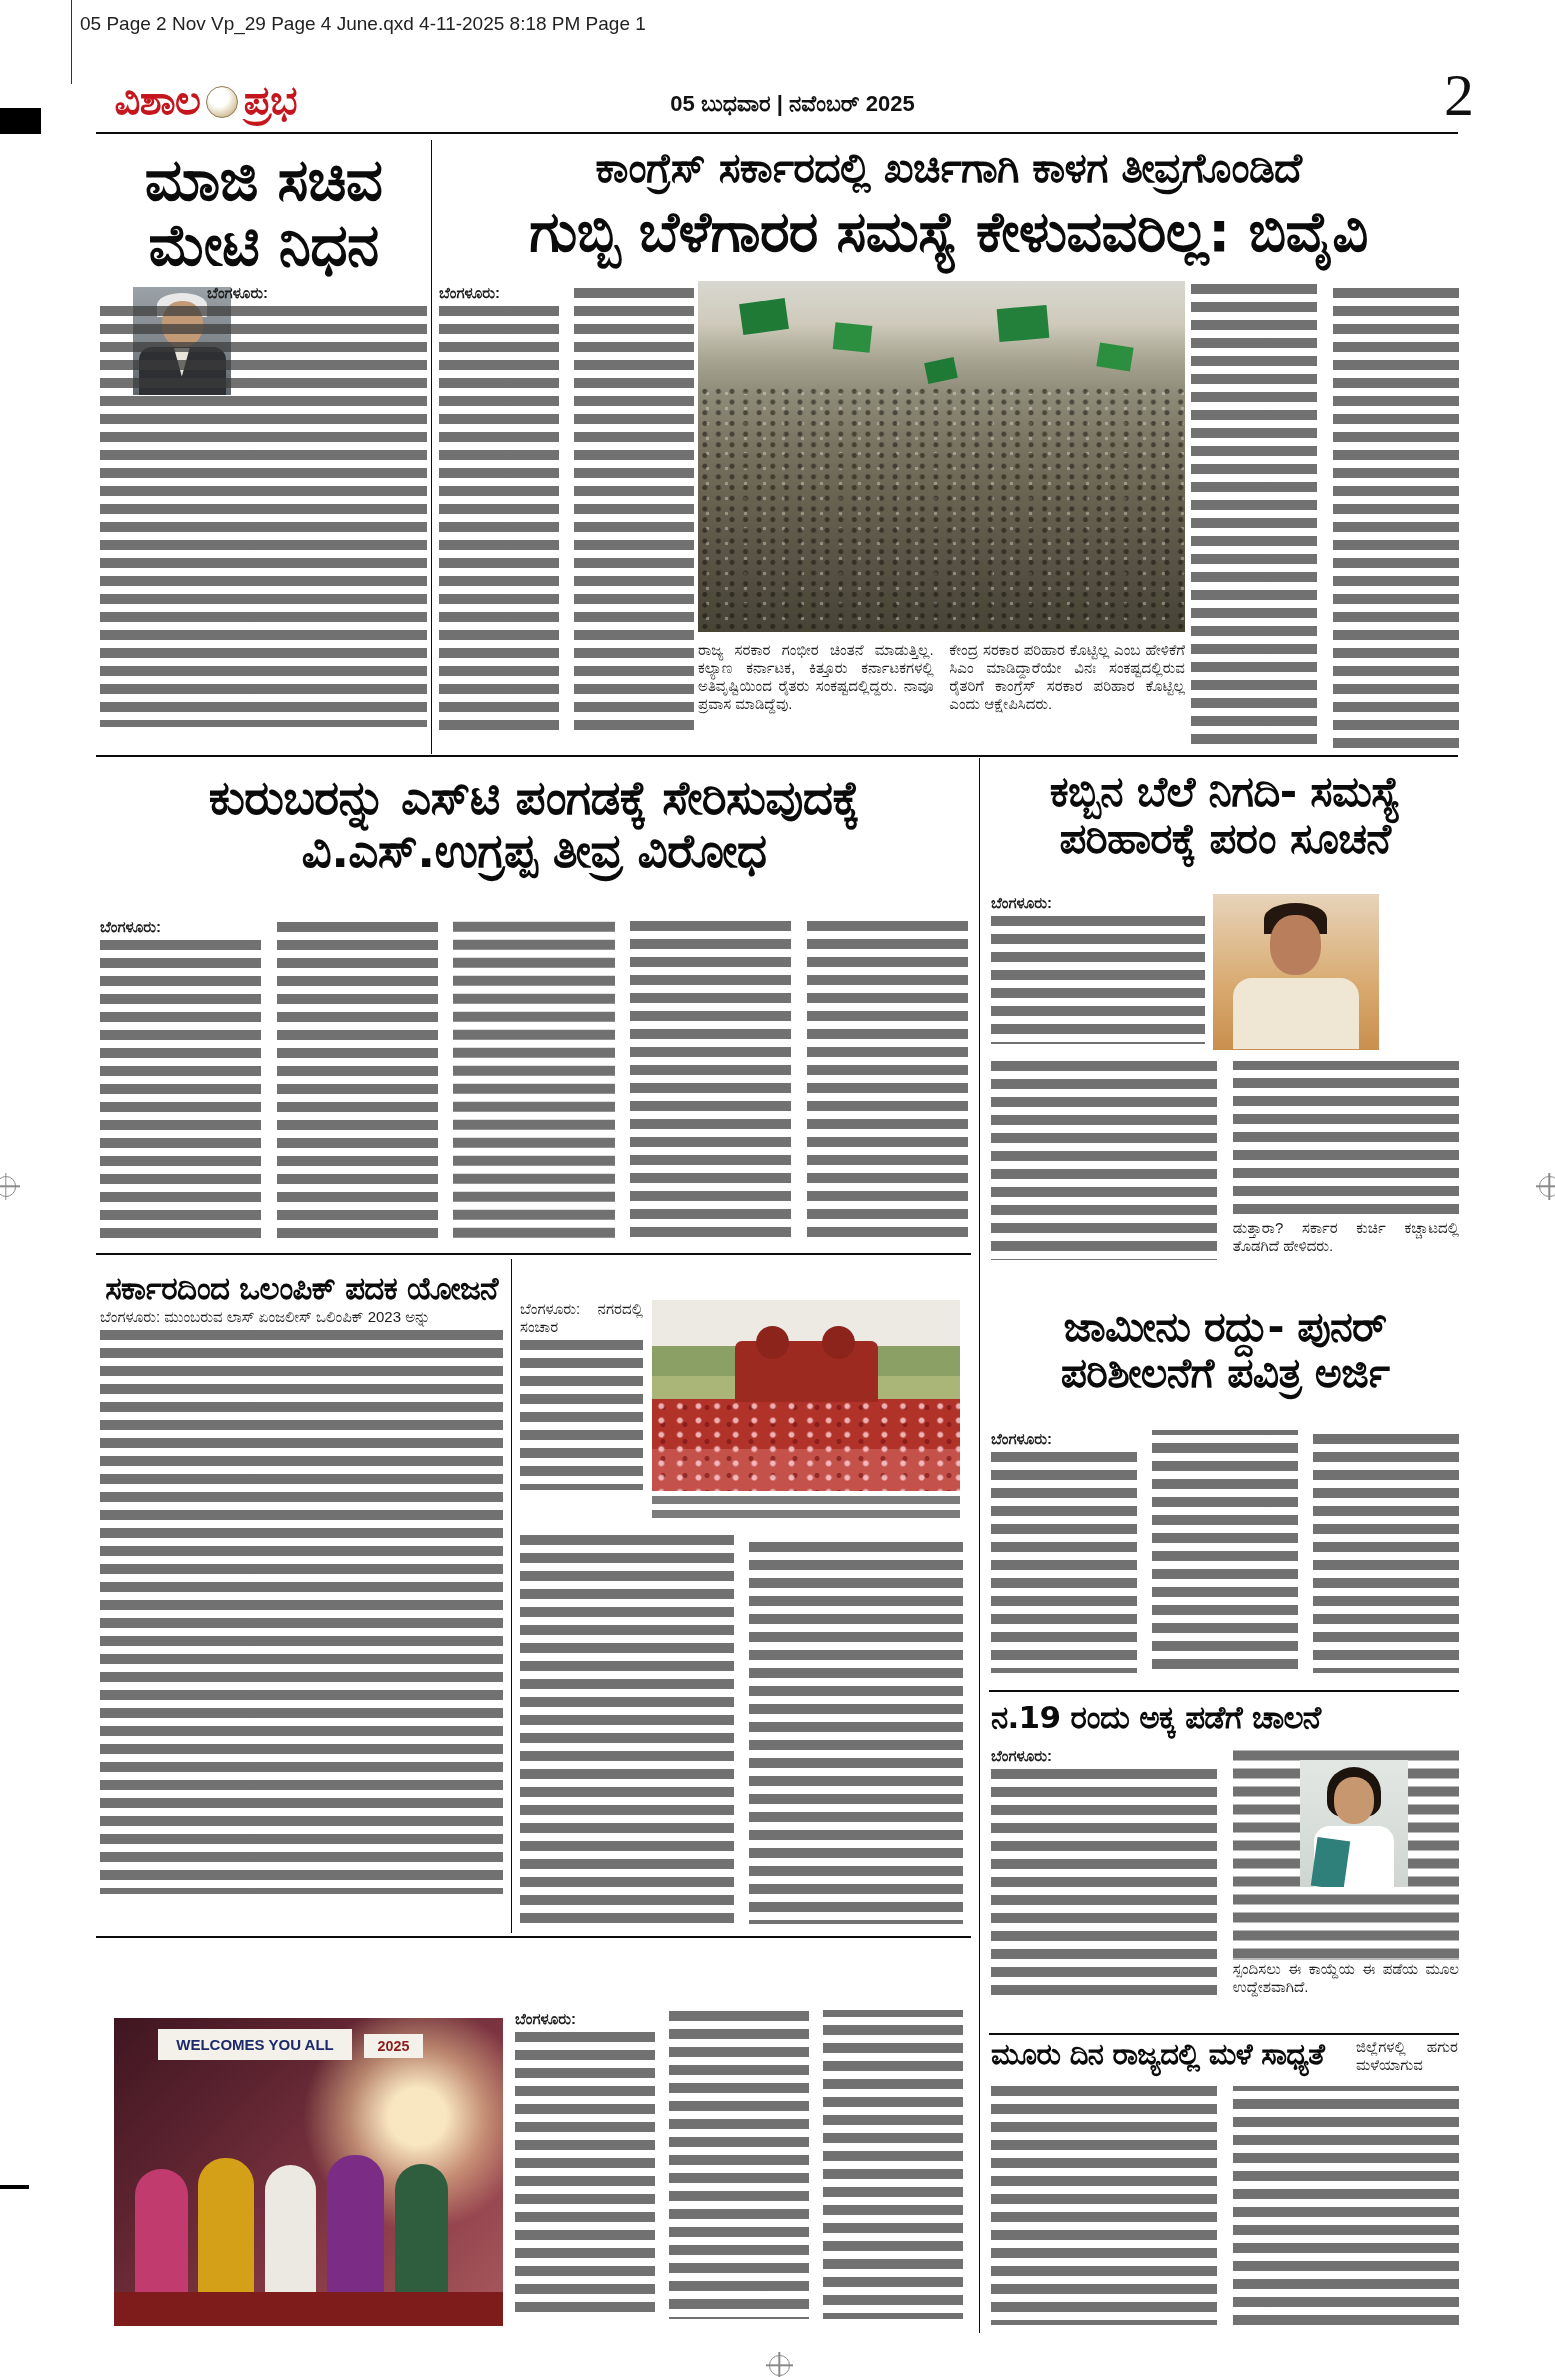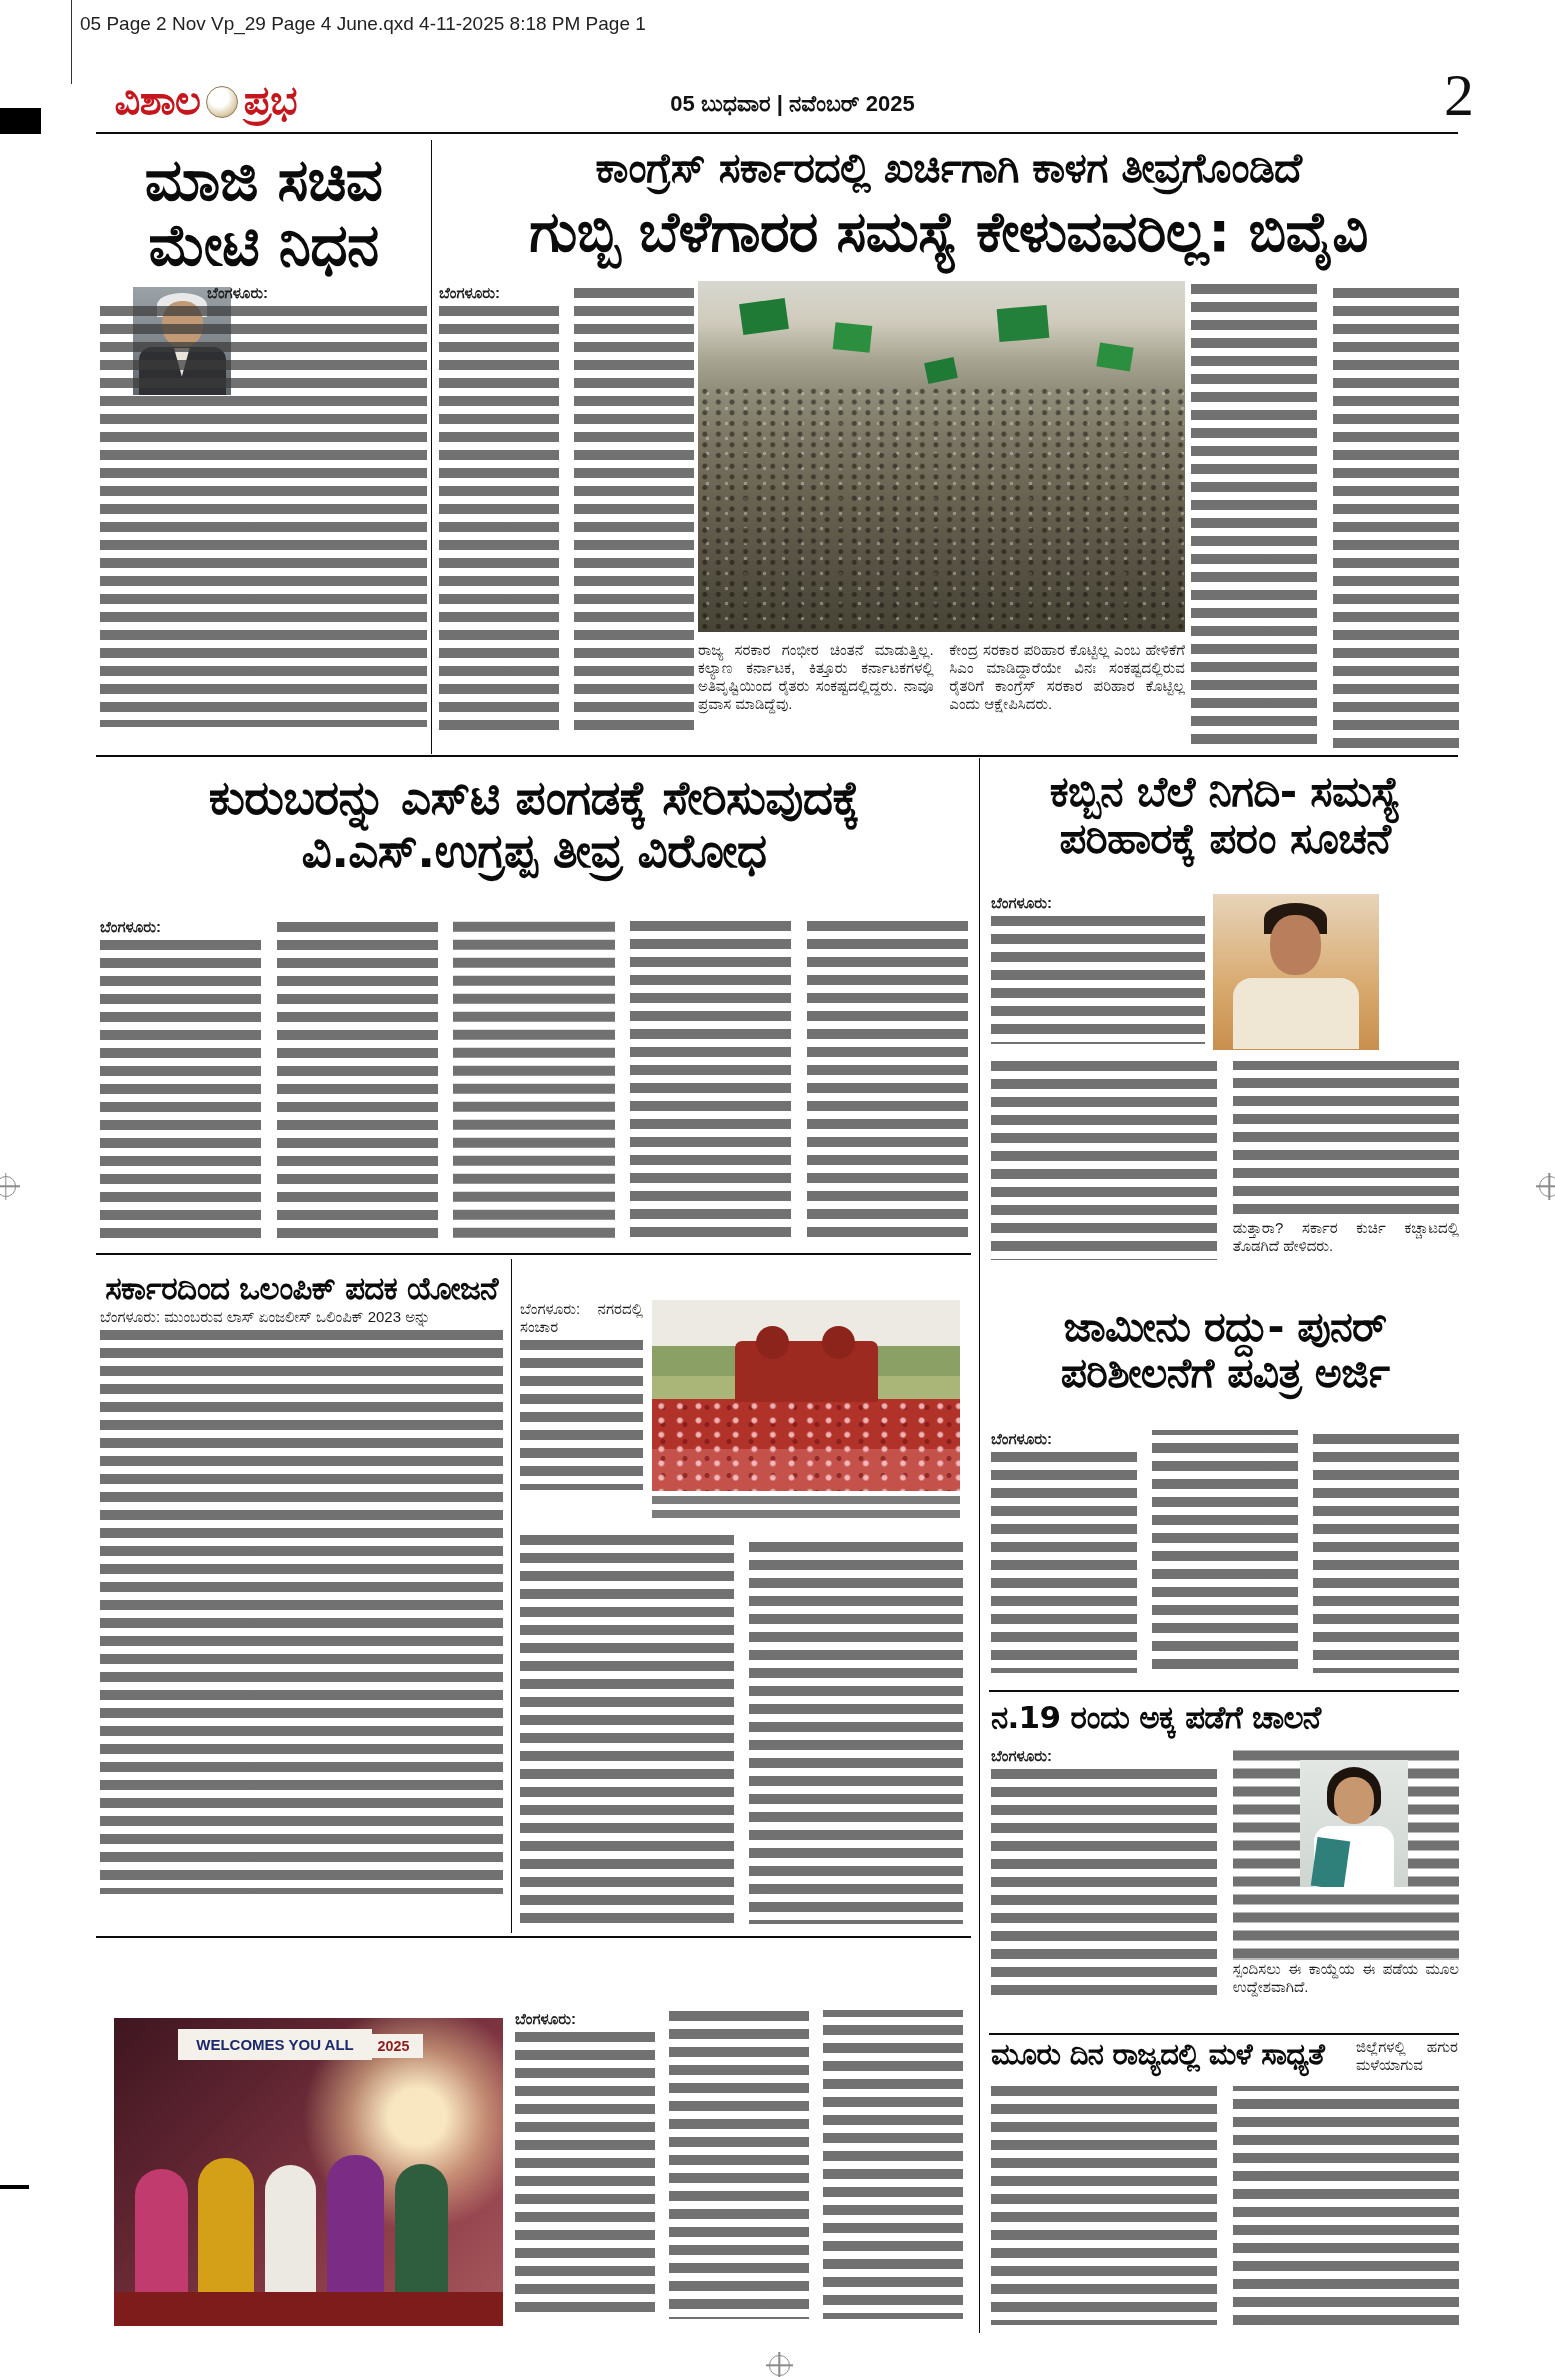--- a/index.html
+++ b/index.html
@@ -192,21 +192,21 @@
   <div class="abs body-txt cols2" style="left:991px;top:2086px;width:468px;height:246px;">
     <div class="greek" style="height:478px;"></div>
   </div>
 
   <div class="hrule" style="left:96px;top:1936px;width:875px;"></div>
 
   <div class="photo" style="left:114px;top:2018px;width:389px;height:308px;
               background:linear-gradient(135deg,#3f1620 0%,#5d2430 30%,#7b3340 55%,#93424c 75%,#a85a5e 100%);">
     <div class="abs" style="left:0;top:0;width:100%;height:100%;
                 background:radial-gradient(circle at 78% 32%,rgba(255,240,200,.95) 0 28.5px,rgba(255,220,160,.5) 68px,transparent 114px);"></div>
-    <div class="abs" style="left:44px;top:11.4px;width:194px;height:31px;background:#f3f1ea;color:#1c2a6b;font-weight:bold;font-size:15px;line-height:31px;text-align:center;margin-left:20px;">
+    <div class="abs" style="left:44px;top:11.4px;width:194px;height:31px;background:#f3f1ea;color:#1c2a6b;font-weight:bold;font-size:15px;line-height:31px;text-align:center;">
       <span>WELCOMES YOU ALL</span>
     </div>
     <div class="abs" style="left:250px;top:15.7px;width:59px;height:24px;background:#f3f1ea;color:#8c1d1d;font-weight:bold;font-size:14.3px;line-height:24px;text-align:center;">
       <span>2025</span>
     </div>
     <div class="abs" style="left:21.4px;top:151px;width:53px;height:157px;border-radius:26px 26px 0 0;background:#c23b6e;"></div>
     <div class="abs" style="left:84px;top:140px;width:56px;height:168px;border-radius:27px 27px 0 0;background:#d4a017;"></div>
     <div class="abs" style="left:151px;top:147px;width:51px;height:161px;border-radius:26px 26px 0 0;background:#ece8e2;"></div>
     <div class="abs" style="left:213px;top:137px;width:57px;height:171px;border-radius:27px 27px 0 0;background:#7b2d86;"></div>
     <div class="abs" style="left:281px;top:146px;width:53px;height:163px;border-radius:26px 26px 0 0;background:#2f5e3f;"></div>

